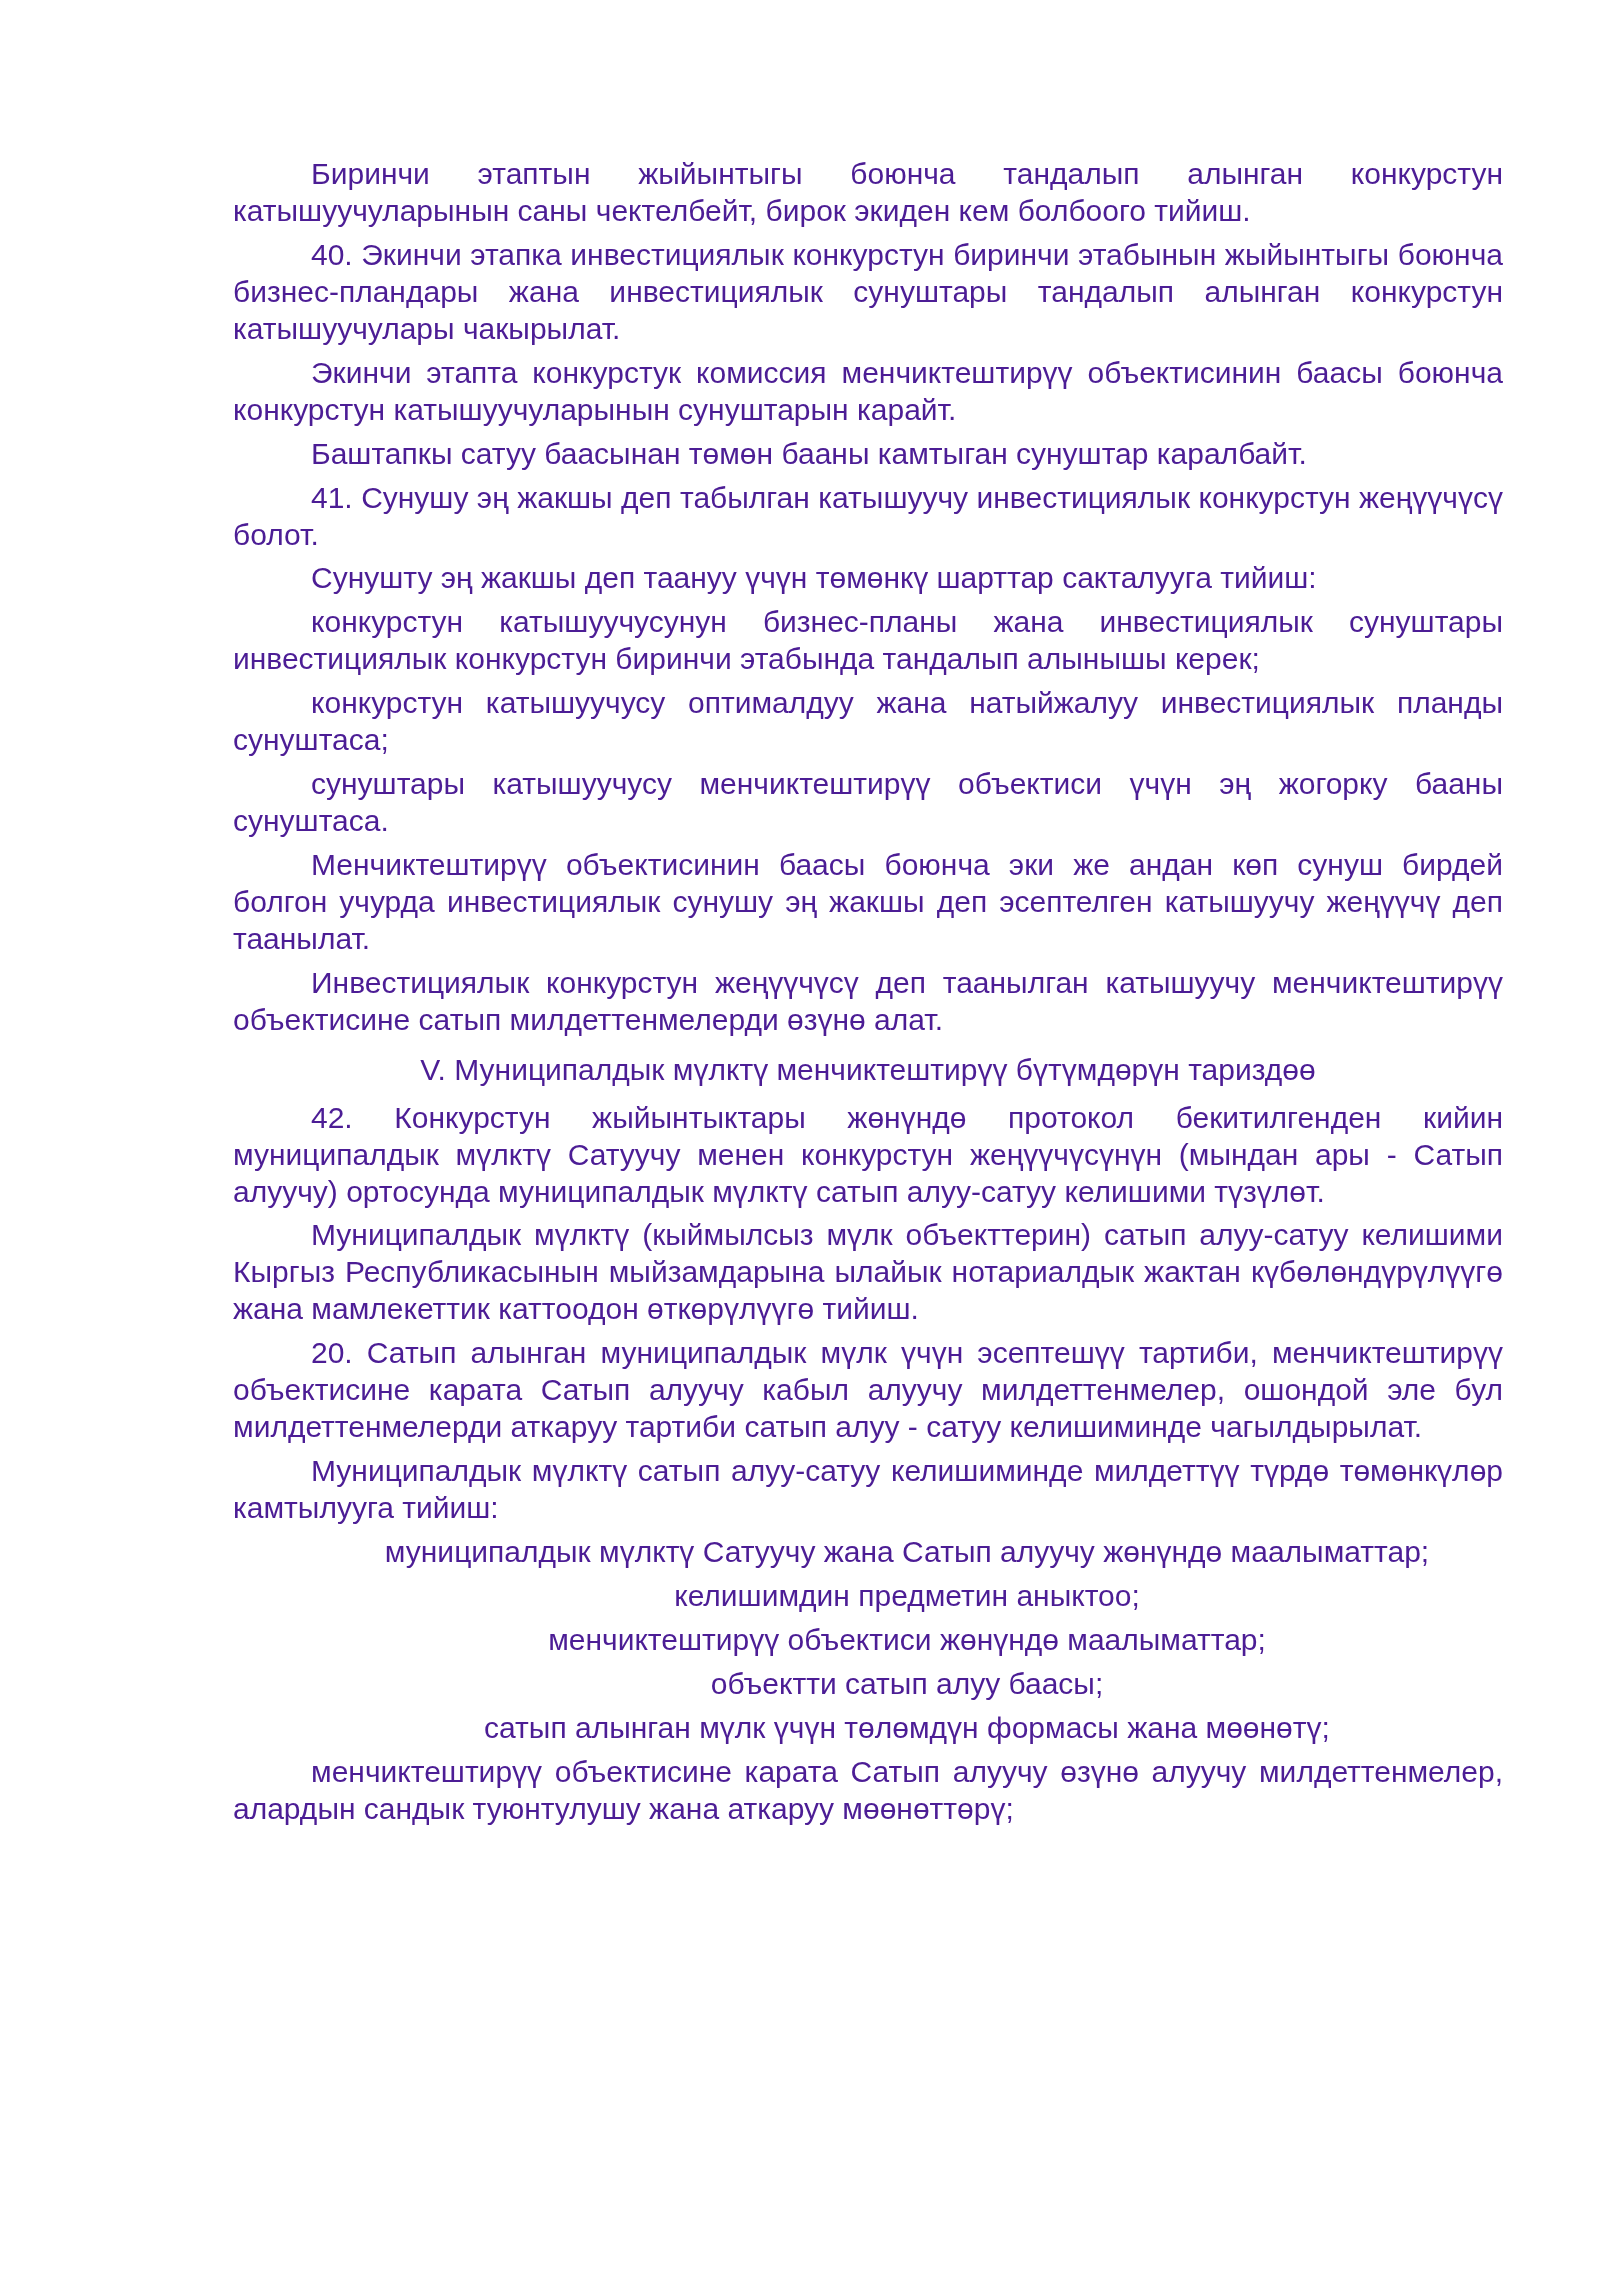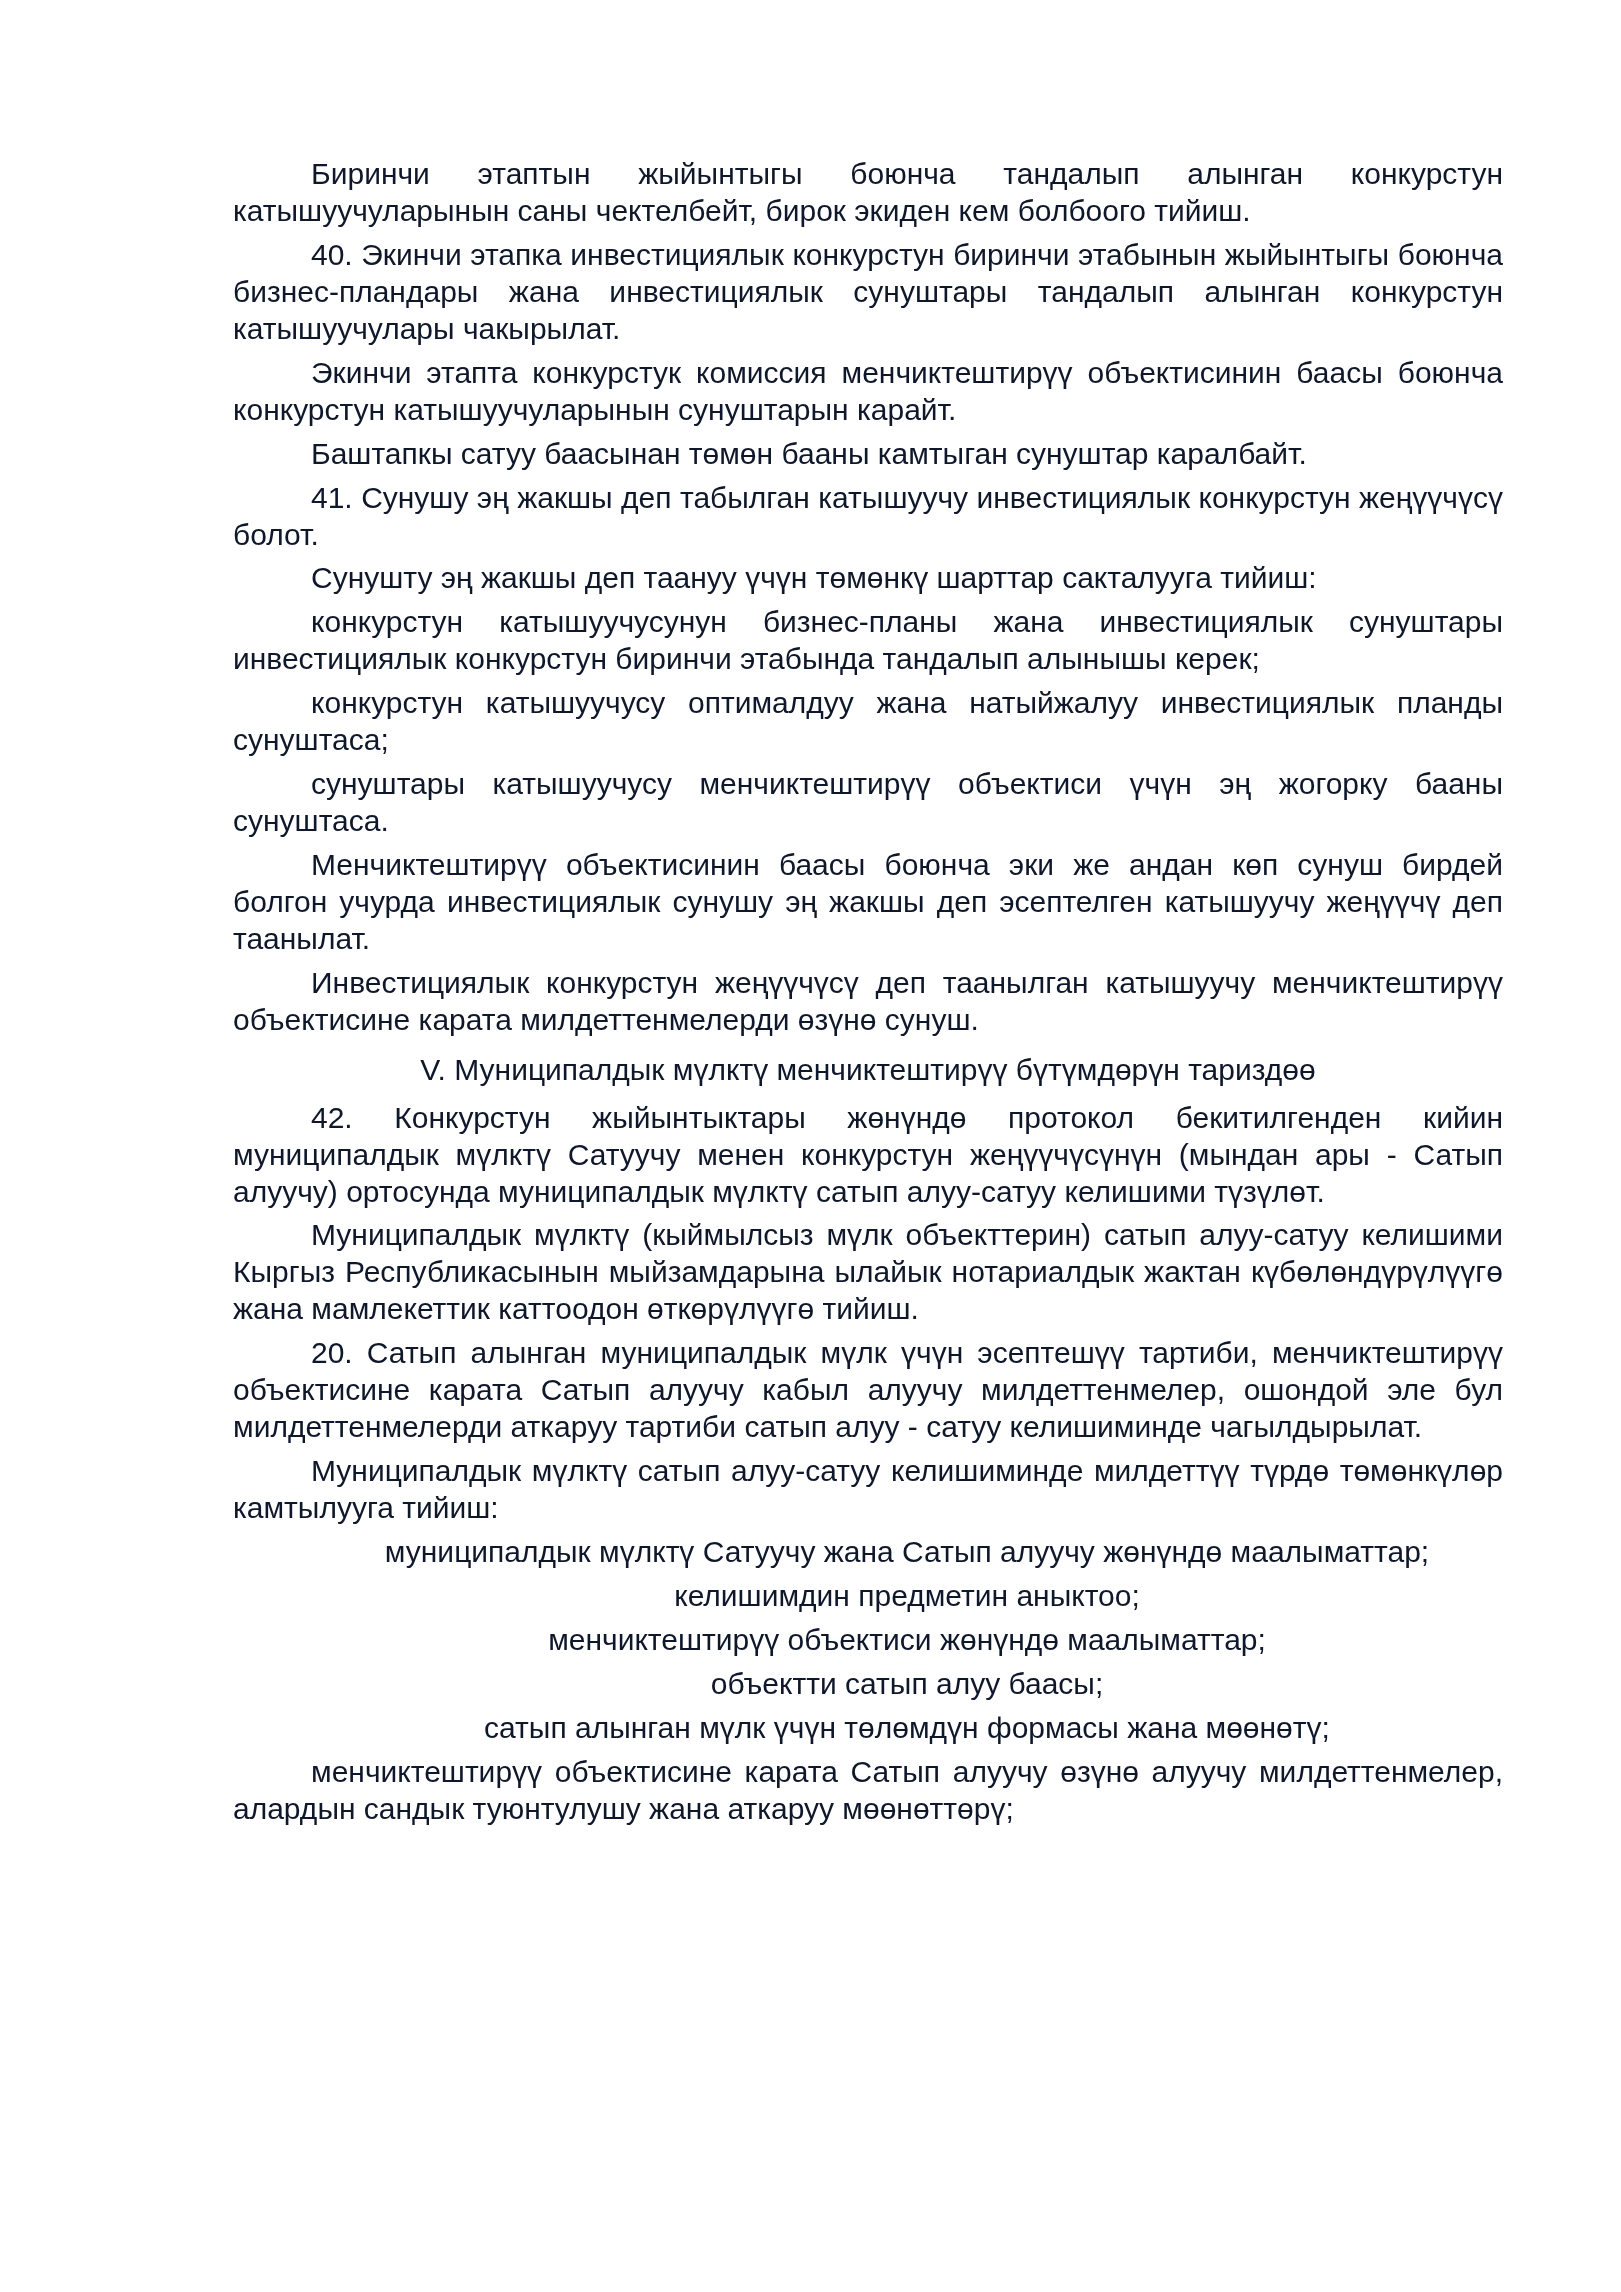--- a/index.html
+++ b/index.html
@@ -5,21 +5,21 @@
   html, body { margin: 0; padding: 0; background: #ffffff; }
   body { width: 1621px; height: 2293px; position: relative; overflow: hidden; }
   .page {
     position: absolute;
     left: 233px;
     top: 155px;
     width: 1270px;
     font-family: "Liberation Sans", sans-serif;
     font-size: 30px;
     line-height: 37px;
-    color: #0f172a;
+    color: #4c1d95;
   }
   .p {
     margin: 0 0 6.9px 0;
     text-indent: 78px;
     text-align: justify;
   }
   .p.list { text-align: center; }
   .p.list.justify { text-align: justify; }
   .heading {
     margin: 13.7px 0 0 0;
@@ -37,21 +37,21 @@
   <p class="p">Биринчи этаптын жыйынтыгы боюнча тандалып алынган конкурстун катышуучуларынын саны чектелбейт, бирок экиден кем болбоого тийиш.</p>
   <p class="p">40. Экинчи этапка инвестициялык конкурстун биринчи этабынын жыйынтыгы боюнча бизнес-пландары жана инвестициялык сунуштары тандалып алынган конкурстун катышуучулары чакырылат.</p>
   <p class="p">Экинчи этапта конкурстук комиссия менчиктештирүү объектисинин баасы боюнча конкурстун катышуучуларынын сунуштарын карайт.</p>
   <p class="p">Баштапкы сатуу баасынан төмөн бааны камтыган сунуштар каралбайт.</p>
   <p class="p">41. Сунушу эң жакшы деп табылган катышуучу инвестициялык конкурстун жеңүүчүсү болот.</p>
   <p class="p">Сунушту эң жакшы деп таануу үчүн төмөнкү шарттар сакталууга тийиш:</p>
   <p class="p">конкурстун катышуучусунун бизнес-планы жана инвестициялык сунуштары инвестициялык конкурстун биринчи этабында тандалып алынышы керек;</p>
   <p class="p">конкурстун катышуучусу оптималдуу жана натыйжалуу инвестициялык планды сунуштаса;</p>
   <p class="p">сунуштары катышуучусу менчиктештирүү объектиси үчүн эң жогорку бааны сунуштаса.</p>
   <p class="p">Менчиктештирүү объектисинин баасы боюнча эки же андан көп сунуш бирдей болгон учурда инвестициялык сунушу эң жакшы деп эсептелген катышуучу жеңүүчү деп таанылат.</p>
-  <p class="p">Инвестициялык конкурстун жеңүүчүсү деп таанылган катышуучу менчиктештирүү объектисине карата милдеттенмелерди өзүнө сунуш.</p>
+  <p class="p">Инвестициялык конкурстун жеңүүчүсү деп таанылган катышуучу менчиктештирүү объектисине сатып милдеттенмелерди өзүнө алат.</p>
 
   <h2 class="heading">V. Муниципалдык мүлктү менчиктештирүү бүтүмдөрүн тариздөө</h2>
 
   <p class="p after-heading">42. Конкурстун жыйынтыктары жөнүндө протокол бекитилгенден кийин муниципалдык мүлктү Сатуучу менен конкурстун жеңүүчүсүнүн (мындан ары - Сатып алуучу) ортосунда муниципалдык мүлктү сатып алуу-сатуу келишими түзүлөт.</p>
   <p class="p">Муниципалдык мүлктү (кыймылсыз мүлк объекттерин) сатып алуу-сатуу келишими Кыргыз Республикасынын мыйзамдарына ылайык нотариалдык жактан күбөлөндүрүлүүгө жана мамлекеттик каттоодон өткөрүлүүгө тийиш.</p>
   <p class="p">20. Сатып алынган муниципалдык мүлк үчүн эсептешүү тартиби, менчиктештирүү объектисине карата Сатып алуучу кабыл алуучу милдеттенмелер, ошондой эле бул милдеттенмелерди аткаруу тартиби сатып алуу - сатуу келишиминде чагылдырылат.</p>
   <p class="p">Муниципалдык мүлктү сатып алуу-сатуу келишиминде милдеттүү түрдө төмөнкүлөр камтылууга тийиш:</p>
   <p class="p list">муниципалдык мүлктү Сатуучу жана Сатып алуучу жөнүндө маалыматтар;</p>
   <p class="p list">келишимдин предметин аныктоо;</p>
   <p class="p list">менчиктештирүү объектиси жөнүндө маалыматтар;</p>

